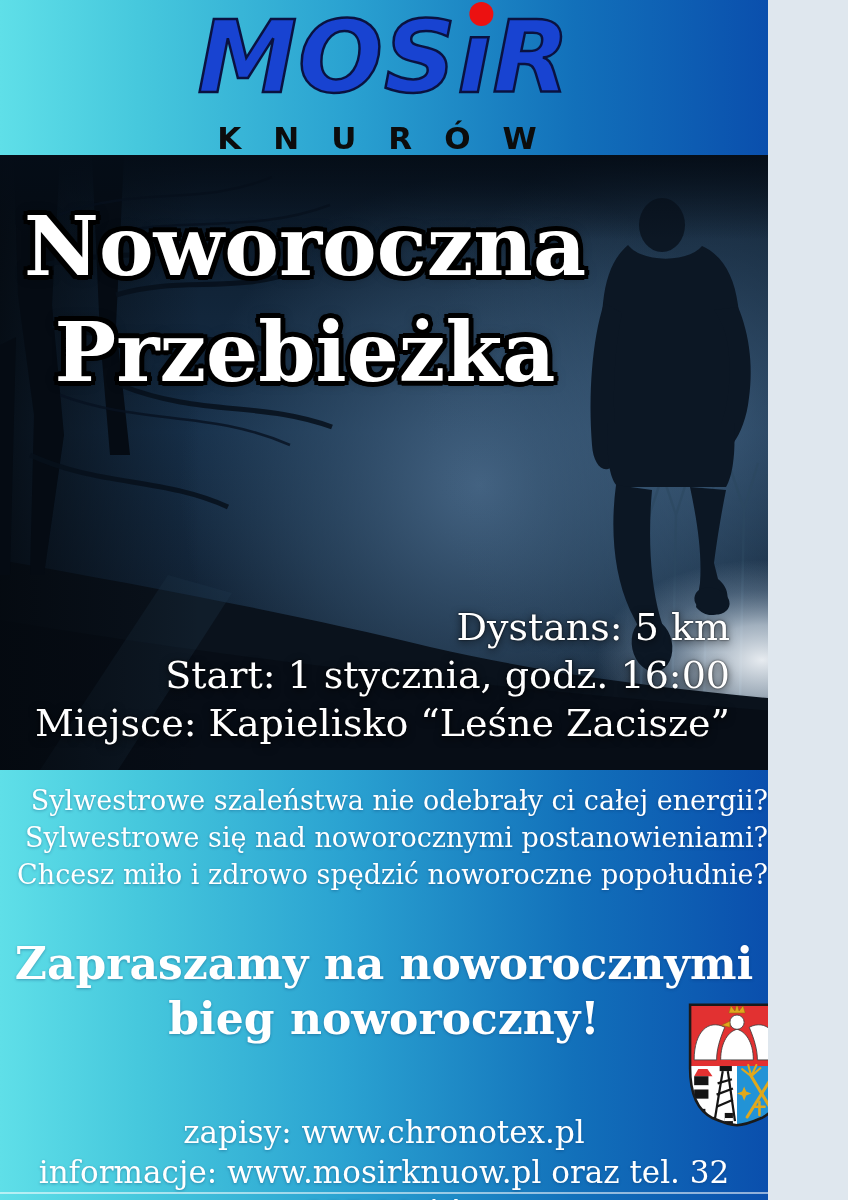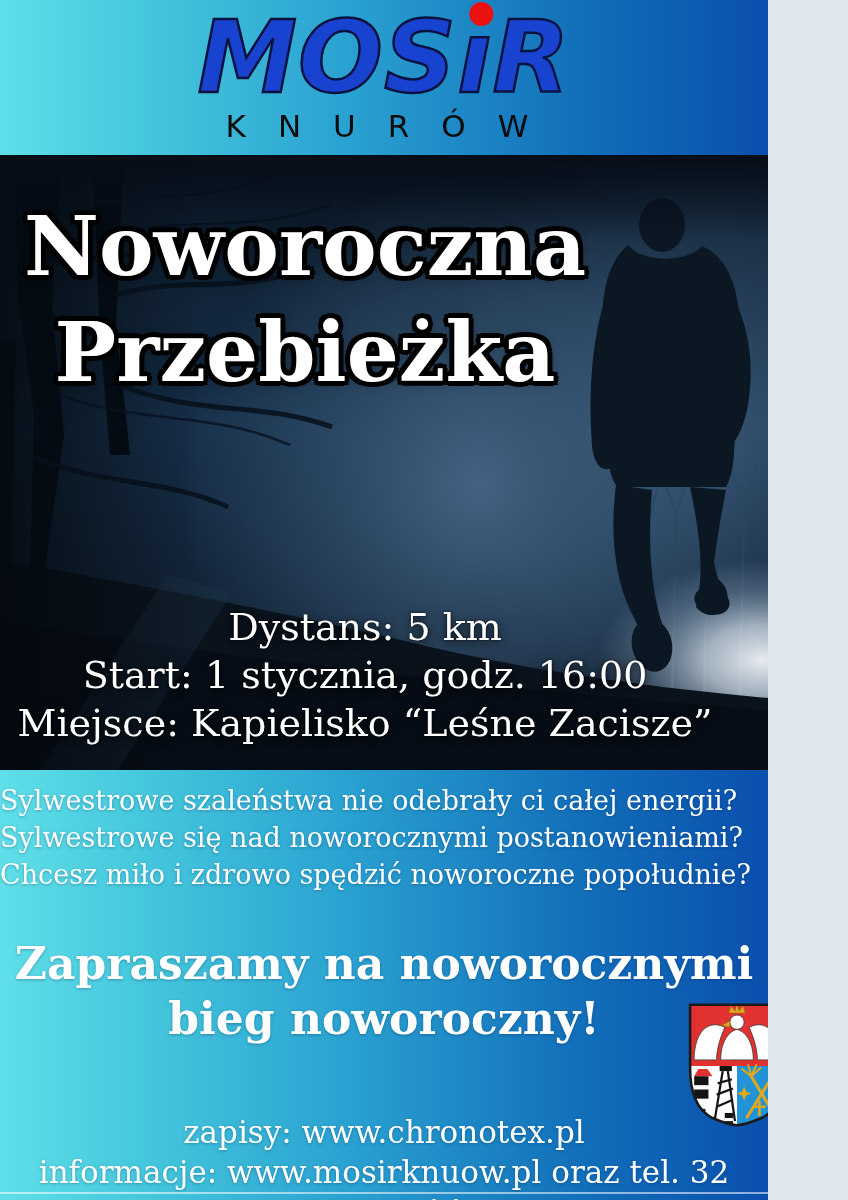--- a/index.html
+++ b/index.html
@@ -15,42 +15,43 @@
     font-family:"DejaVu Sans",sans-serif;font-style:italic;font-weight:bold;
     font-size:100px;line-height:92px;color:#1843d1;letter-spacing:1px;
     -webkit-text-stroke:2.5px #0a1240;
   }
   .logo-i{position:relative;display:inline-block;}
   .logo-i::after{
     content:"";position:absolute;top:-10px;left:55%;transform:translateX(-30%);
     width:24px;height:24px;border-radius:50%;background:#ec1111;-webkit-text-stroke:0;
   }
   .logo-sub{
-    font-family:"DejaVu Sans",sans-serif;font-weight:normal;font-size:31px;
-    letter-spacing:32px;text-indent:18px;color:#0c0c0c;margin-top:4px;line-height:36px;
+    font-family:"DejaVu Sans",sans-serif;font-weight:bold;font-size:31px;
+    letter-spacing:32px;text-indent:18px;color:#0c0c0c;margin-top:16px;line-height:36px;
   }
   
   .photo{position:absolute;top:155px;left:0;width:848px;height:615px;}
   .photo svg{display:block;}
   .title{
     position:absolute;top:38px;left:5px;width:600px;margin:0;text-align:center;
     font-size:82px;font-weight:bold;line-height:106px;color:#ffffff;
     text-shadow:-4px -4px 0 #000,4px -4px 0 #000,-4px 4px 0 #000,4px 4px 0 #000,
                 -5px 0 0 #000,5px 0 0 #000,0 -5px 0 #000,0 5px 0 #000,0 0 12px rgba(0,0,0,.55);
   }
   .details{
-    position:absolute;top:448px;left:0;width:730px;text-align:center;
+    position:absolute;top:448px;left:0;width:730px;text-align:right;
     font-size:38px;line-height:48px;color:#ffffff;
     text-shadow:0 2px 8px rgba(0,0,0,.8),0 0 2px rgba(0,0,0,.85);
   }
   
   .questions{
-    position:absolute;top:782px;left:0;right:0;text-align:left;
+    position:absolute;top:782px;left:0;right:0;text-align:right;
     font-size:27px;line-height:37px;color:#ffffff;
     text-shadow:0 1px 3px rgba(6,40,90,.35);
+    padding-left:12px;
   }
   .invite{
     position:absolute;top:936px;left:0;right:0;text-align:center;
     font-size:44px;font-weight:bold;line-height:55px;color:#ffffff;
     text-shadow:0 1px 3px rgba(6,40,90,.35);
   }
   .crest{position:absolute;left:686px;top:1000px;width:102px;height:130px;}
   .footer{
     position:absolute;top:1112px;left:0;right:0;text-align:center;
     font-size:31px;line-height:40px;color:#ffffff;

